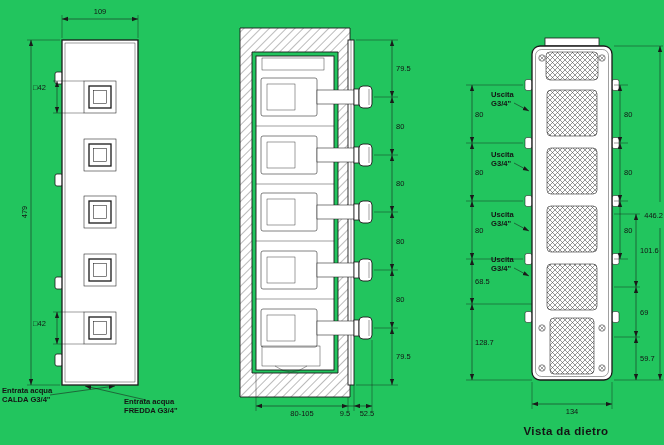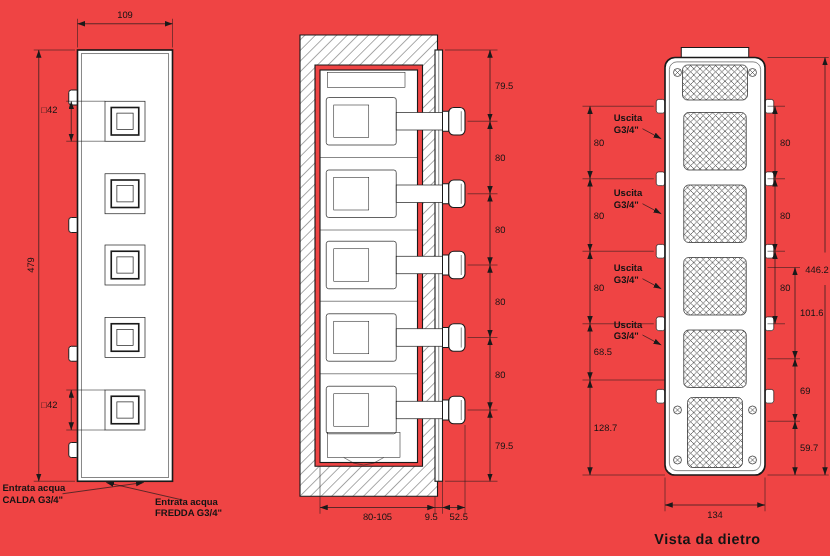--- a/index.html
+++ b/index.html
@@ -1,16 +1,16 @@
 <!DOCTYPE html>
 <html><head>
 <meta charset="utf-8">
 <style>
   html,body{margin:0;padding:0;background:#fff}
-  .wrap{position:relative;width:664px;height:445px;background:#ef4444;overflow:hidden}
+  .wrap{position:relative;width:664px;height:445px;background:#22c55e;overflow:hidden}
   svg{display:block}
   .s13{stroke:#1a1a1a;stroke-width:1.3}
   .s9{stroke:#1a1a1a;stroke-width:.9}
   .s8{stroke:#1a1a1a;stroke-width:.8}
   .s6{stroke:#1a1a1a;stroke-width:.55}
   .s4{stroke:#1a1a1a;stroke-width:.42}
   text{font-family:"Liberation Sans","DejaVu Sans",sans-serif;fill:#141414}
   .dimtxt{font-size:7.5px}
   .lbltxt{font-size:7.6px;font-weight:700}
   .captxt{font-size:11.5px;font-weight:700;letter-spacing:.4px}

